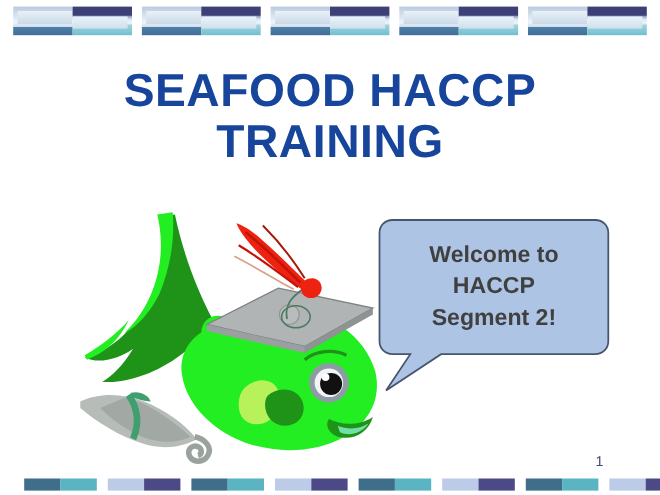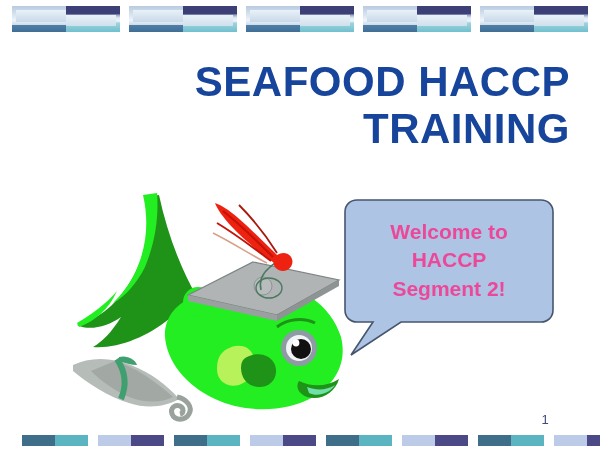--- a/index.html
+++ b/index.html
@@ -63,21 +63,21 @@
     height: 11px;
     background: linear-gradient(to bottom, #eaf2f9, #cfe0ec);
   }
 
   
   #title {
     position: absolute;
     left: 30px;
     top: 58px;
     width: 540px;
-    text-align: right;
+    text-align: center;
     font-size: 42px;
     font-weight: bold;
     line-height: 1.12;
     letter-spacing: 0.5px;
     color: #17459b;
     white-space: pre-line;
   }
 
   
   #fish-art {
@@ -98,21 +98,21 @@
   }
   #bubble-text {
     position: absolute;
     left: 0;
     top: 20px;
     width: 212px;
     text-align: center;
     font-size: 21px;
     font-weight: bold;
     line-height: 1.35;
-    color: #ec4899;
+    color: #404040;
     white-space: pre-line;
     z-index: 2;
   }
 
   
   #footer-band {
     position: absolute;
     left: 0;
     bottom: 0;
     width: 600px;

